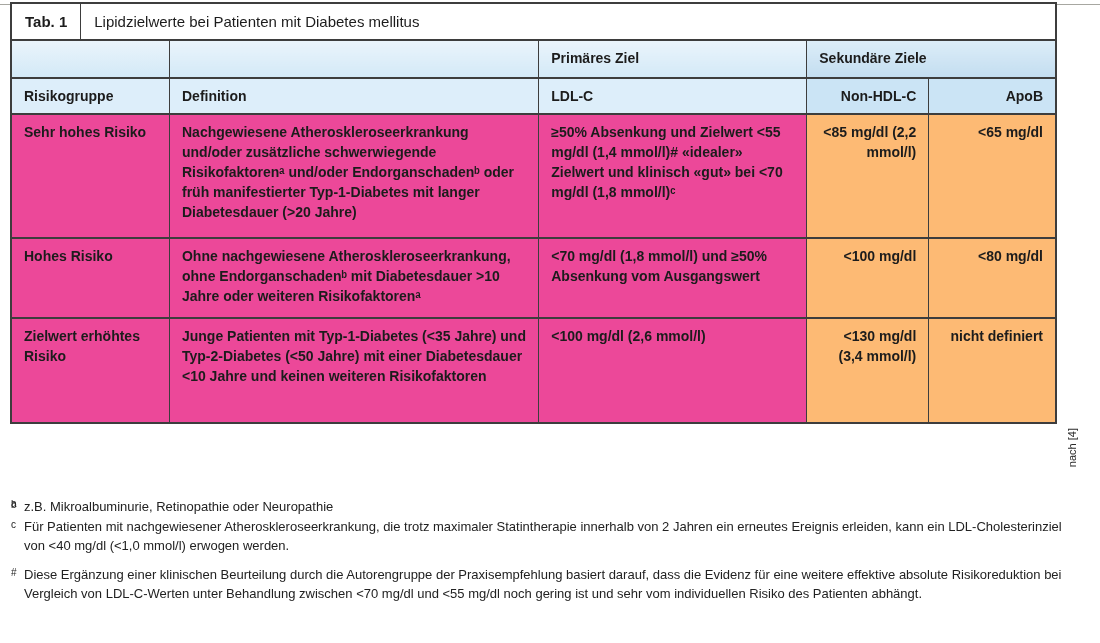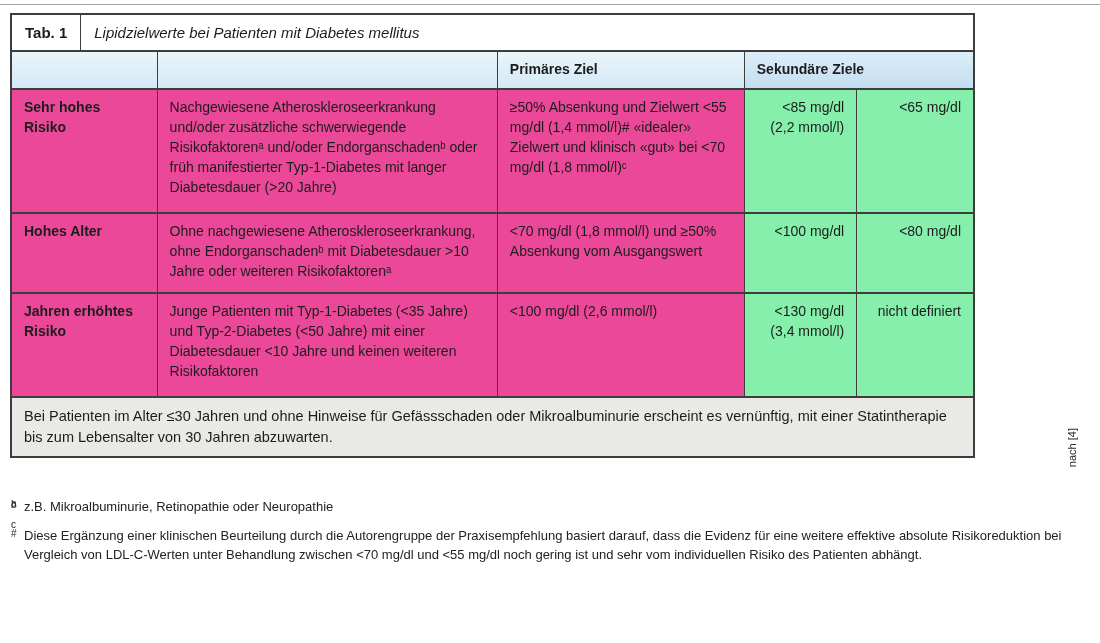--- a/index.html
+++ b/index.html
@@ -9,66 +9,65 @@
     font-family:"Liberation Sans","DejaVu Sans",sans-serif;
     color:#1c1c1c;
     position:relative;
     overflow:hidden;
   }
   .top-rule {
     position:absolute; top:4px; left:0; width:1100px; height:0;
     border-top:1px solid #a7a7a1;
   }
   .tablebox {
-    position:absolute; top:13px; left:10px; width:965px;
+    position:absolute; top:2px; left:10px; width:1047px;
     border:2px solid #3d3d3d;
     box-sizing:border-box;
     background:#fff;
   }
   .titlebar {
     display:flex; align-items:stretch; height:35px;
     background:#ffffff;
     border-bottom:2px solid #3d3d3d;
   }
   .tab-label {
     font-weight:bold; font-size:15px;
     display:flex; align-items:center;
     padding:0 13px;
     border-right:1px solid #3d3d3d;
     white-space:nowrap;
   }
   .title {
     font-size:15px;
     display:flex; align-items:center;
     padding:12px 13px;
-    font-style:italic;
   }
   table {
     border-collapse:collapse; width:100%; table-layout:fixed;
     font-size:14px; line-height:20px;
   }
   td, th {
     vertical-align:top; text-align:left;
     padding:7px 12px;
     border-left:1px solid #3d3d3d;
     overflow:hidden;
-    font-weight:normal;
+    font-weight:bold;
   }
   td:first-child, th:first-child { border-left:none; }
   tr { border-top:2px solid #3d3d3d; }
   tr.band-row { border-top:none;border-radius:11px; }
   th { font-weight:bold; }
   
   .band-row .primary   { background:linear-gradient(#eaf4fb,#d3e9f7); }
   .band-row .secondary { background:linear-gradient(#dcedf8,#c3ddf0); }
   .colhead-row .primary   { background:#ddeefa; }
   .colhead-row .secondary { background:#cbe4f5; }
   .riskcol { background:linear-gradient(100deg,#eef6fc 0%,#d8ebf8 100%); }
   td.primary   { background:#ec4899; }
-  td.secondary { background:#86efac; }
+  td.secondary { background:#fdba74; }
   .right  { text-align:right; }
   .center { text-align:left; }
   .bold   { font-weight:bold; }
   .note-row td {
     background:#e9e9e6;
     font-size:14.5px;
     padding:8px 12px;
     line-height:21px;
   }
   .source-note {
@@ -111,62 +110,67 @@
     </colgroup>
 
     <tbody>
         <tr class="band-row" style="height:37px">
       <td class="primary riskcol"></td>
       <td class="primary"></td>
       <th class="primary">Primäres Ziel</th>
       <th class="secondary center" colspan="2">Sekundäre Ziele</th>
     </tr>
 
+    <tr class="colhead-row" style="height:31px">
+      <th class="primary riskcol">Risikogruppe</th>
+      <th class="primary">Definition</th>
+      <th class="primary">LDL-C</th>
+      <th class="secondary right">Non-HDL-C</th>
+      <th class="secondary right">ApoB</th>
+    </tr>
 
     <tr style="height:124px">
       <td class="primary riskcol bold">Sehr hohes Risiko</td>
       <td class="primary">Nachgewiesene Atheroskleroseerkrankung und/oder zusätzliche schwerwiegende Risikofaktorenᵃ und/oder Endorganschadenᵇ oder früh manifestierter Typ-1-Diabetes mit langer Diabetesdauer (&gt;20 Jahre)</td>
       <td class="primary">≥50% Absenkung und Zielwert &lt;55 mg/dl (1,4 mmol/l)# «idealer» Zielwert und klinisch «gut» bei &lt;70 mg/dl (1,8 mmol/l)ᶜ</td>
       <td class="secondary right">&lt;85 mg/dl (2,2 mmol/l)</td>
       <td class="secondary right">&lt;65 mg/dl</td>
     </tr>
 
     <tr style="height:80px">
-      <td class="primary riskcol bold">Hohes Alter</td>
+      <td class="primary riskcol bold">Hohes Risiko</td>
       <td class="primary">Ohne nachgewiesene Atheroskleroseerkrankung, ohne Endorganschadenᵇ mit Diabetesdauer &gt;10 Jahre oder weiteren Risikofaktorenᵃ</td>
       <td class="primary">&lt;70 mg/dl (1,8 mmol/l) und ≥50% Absenkung vom Ausgangswert</td>
       <td class="secondary right">&lt;100 mg/dl</td>
       <td class="secondary right">&lt;80 mg/dl</td>
     </tr>
 
     <tr style="height:104px">
-      <td class="primary riskcol bold">Jahren erhöhtes Risiko</td>
+      <td class="primary riskcol bold">Zielwert erhöhtes Risiko</td>
       <td class="primary">Junge Patienten mit Typ-1-Diabetes (&lt;35 Jahre) und Typ-2-Diabetes (&lt;50 Jahre) mit einer Diabetesdauer &lt;10 Jahre und keinen weiteren Risikofaktoren</td>
       <td class="primary">&lt;100 mg/dl (2,6 mmol/l)</td>
       <td class="secondary right">&lt;130 mg/dl (3,4 mmol/l)</td>
       <td class="secondary right">nicht definiert</td>
     </tr>
 
-    <tr class="note-row" style="height:55px">
-      <td colspan="5" style="border-left:none">Bei Patienten im Alter ≤30 Jahren und ohne Hinweise für Gefässschaden oder Mikroalbuminurie erscheint es vernünftig, mit einer Statintherapie bis zum Lebensalter von 30 Jahren abzuwarten.</td>
-    </tr>
   </tbody>
     </table>
 </div>
 
 <div class="source-note">nach [4]</div>
 
 <div class="footnotes">
   <div class="footnote">
     <span class="fn-marker">a</span>
   </div>
   <div class="footnote">
     <span class="fn-marker">b</span>
     <span>z.B. Mikroalbuminurie, Retinopathie oder Neuropathie</span>
   </div>
   <div class="footnote">
     <span class="fn-marker">c</span>
+    <span>Für Patienten mit nachgewiesener Atheroskleroseerkrankung, die trotz maximaler Statintherapie innerhalb von 2 Jahren ein erneutes Ereignis erleiden, kann ein LDL-Cholesterinziel von &lt;40 mg/dl (&lt;1,0 mmol/l) erwogen werden.</span>
   </div>
   <div class="footnote hash-note">
     <span class="fn-marker">#</span>
     <span>Diese Ergänzung einer klinischen Beurteilung durch die Autorengruppe der Praxisempfehlung basiert darauf, dass die Evidenz für eine weitere effektive absolute Risikoreduktion bei Vergleich von LDL-C-Werten unter Behandlung zwischen &lt;70 mg/dl und &lt;55 mg/dl noch gering ist und sehr vom individuellen Risiko des Patienten abhängt.</span>
   </div>
 </div>
 
 </body></html>

